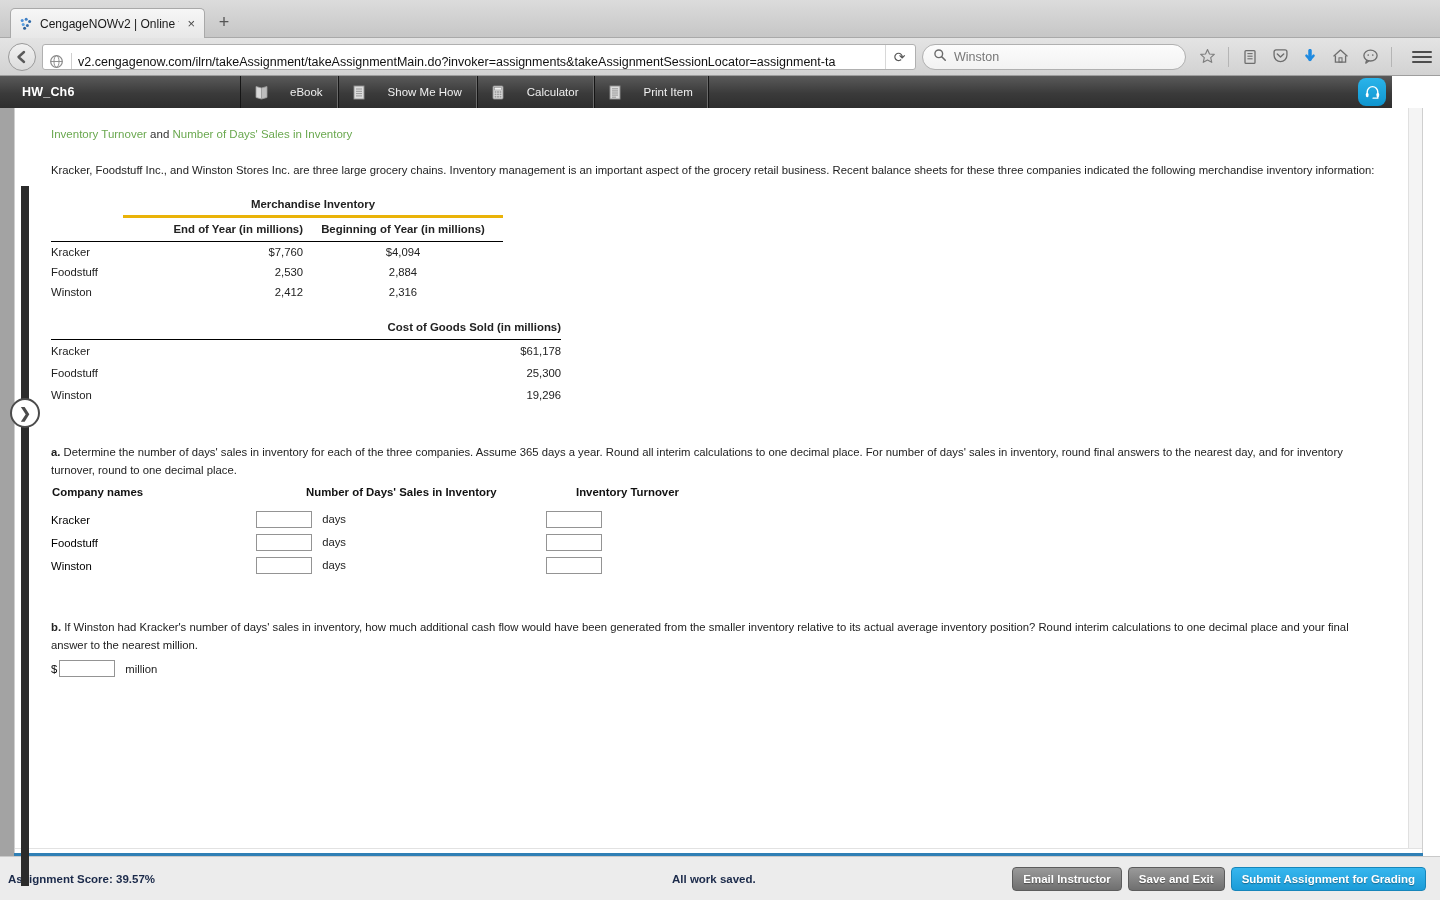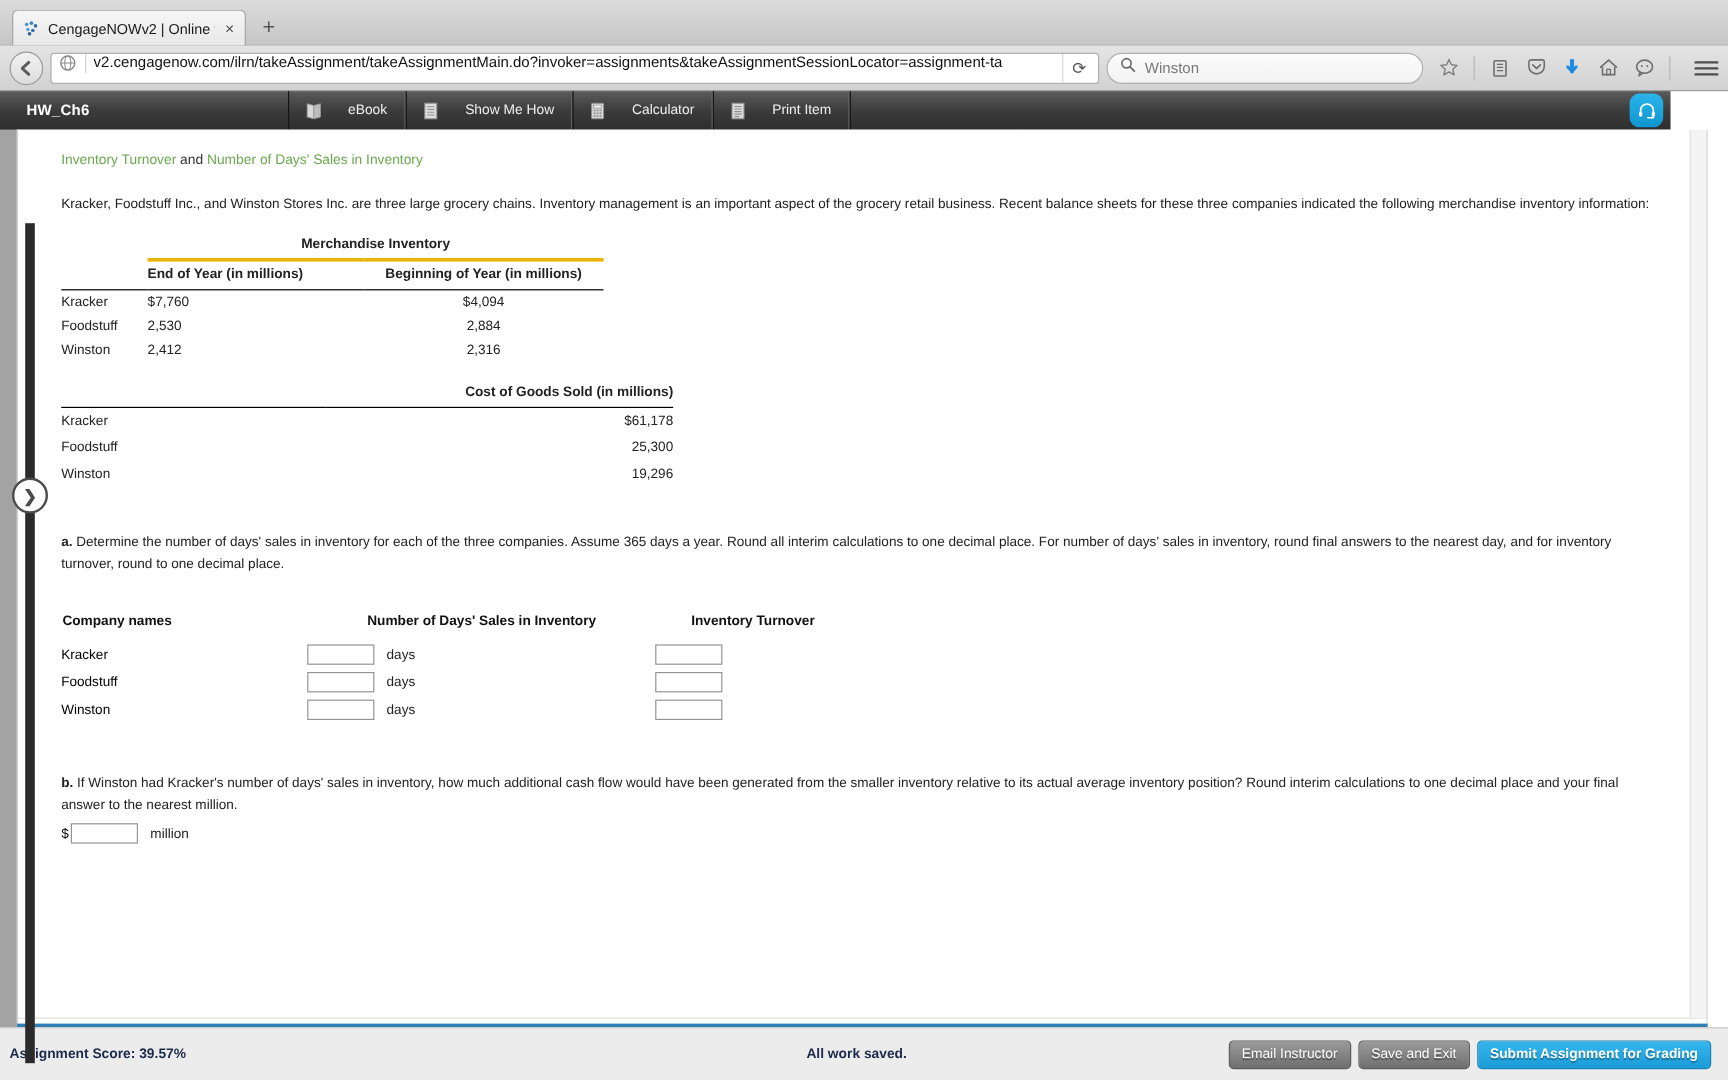--- a/index.html
+++ b/index.html
@@ -87,21 +87,21 @@
     display: flex; align-items: center; justify-content: center;
     flex: 0 0 28px;
   }
   .urlbar {
     flex: 1 1 auto;
     height: 26px;
     background: #ffffff;
     border: 1px solid #b0b0b0;
     border-radius: 3px;
     display: flex;
-    align-items: flex-start;
+    align-items: flex-end;
     padding: 0 2px 0 6px;
     overflow: hidden;
   }
   .url-globe { flex: 0 0 18px; display:flex; align-items:center; }
   .url-sep {
     width: 1px; height: 16px; background: #cfcfcf; margin: 0 6px 0 4px;
     flex: 0 0 1px;
   }
   .url-text {
     flex: 1 1 auto;
@@ -221,21 +221,21 @@
     font-size: 11.3px;
     color: #222;
     line-height: 1.45;
     max-width: 1360px;
   }
 
   table.fin { border-collapse: collapse; font-size: 11.3px; color: #222; }
   .tbl1 { margin-top: 16px; margin-left: 18px; }
   .tbl1 td, .tbl1 th { padding: 4px 0; }
   .tbl1 .namecol { width: 72px; text-align: left; padding-right: 10px; }
-  .tbl1 .c1 { width: 180px; text-align: left; }
+  .tbl1 .c1 { width: 180px; text-align: right; }
   .tbl1 .c2 { width: 200px; text-align: center; }
   .grouphdr {
     text-align: center;
     font-weight: bold;
     font-size: 11.4px;
     padding-bottom: 5px !important;
     border-bottom: 3px solid #eab308;
   }
   .colhdr {
     text-align: center;
@@ -255,21 +255,21 @@
   .qpara {
     margin-top: 38px;
     padding-left: 18px;
     padding-right: 16px;
     font-size: 11.3px;
     color: #222;
     line-height: 1.55;
   }
   .qpara b { font-weight: bold; }
 
-  .ans-table { margin-top: 32px; margin-left: 18px; border-collapse: collapse; font-size: 11.3px; }
+  .ans-table { margin-top: 6px; margin-left: 18px; border-collapse: collapse; font-size: 11.3px; }
   .ans-table th {
     font-weight: bold; font-size: 11.4px; text-align: left; padding-bottom: 10px; color:#111;
   }
   .ans-table td { padding: 3px 0; vertical-align: middle; }
   .ans-table .col-name { width: 205px; }
   .ans-table .col-days { width: 290px; }
   .ans-table .col-turn { width: 240px; }
   .th-days { padding-left: 50px; }
   .th-turn { padding-left: 30px; }
   .cell-days { padding-left: 50px; }
@@ -337,21 +337,21 @@
     display: flex;
     align-items: center;
   }
   .score { font-size: 11.5px; color: #1b2a4a; font-weight: bold; padding-left: 8px; width: 600px; }
   .saved { font-size: 11.5px; color: #1b2a4a; font-weight: bold; flex: 1 1 auto; text-align: left; padding-left: 72px;}
   .statusbtns { display: flex; align-items: center; gap: 6px; padding-right: 14px; }
   .btn-gray {
     background: linear-gradient(180deg,#9a9a9a 0%, #6f6f6f 100%);
     border: 1px solid #5c5c5c;
     border-radius: 4px;
-    color: #fff; font-size: 11.5px; font-weight: normal;
+    color: #fff; font-size: 11.5px; font-weight: bold;
     padding: 5px 10px;
     text-shadow: 0 1px 1px rgba(0,0,0,.4);
   }
   .btn-blue {
     background: linear-gradient(180deg,#36b6ee 0%, #1b9cd8 100%);
     border: 1px solid #1685ba;
     border-radius: 4px;
     color: #fff; font-size: 11.5px; font-weight: bold;
     padding: 5px 10px;
     text-shadow: 0 1px 1px rgba(0,0,0,.35);

